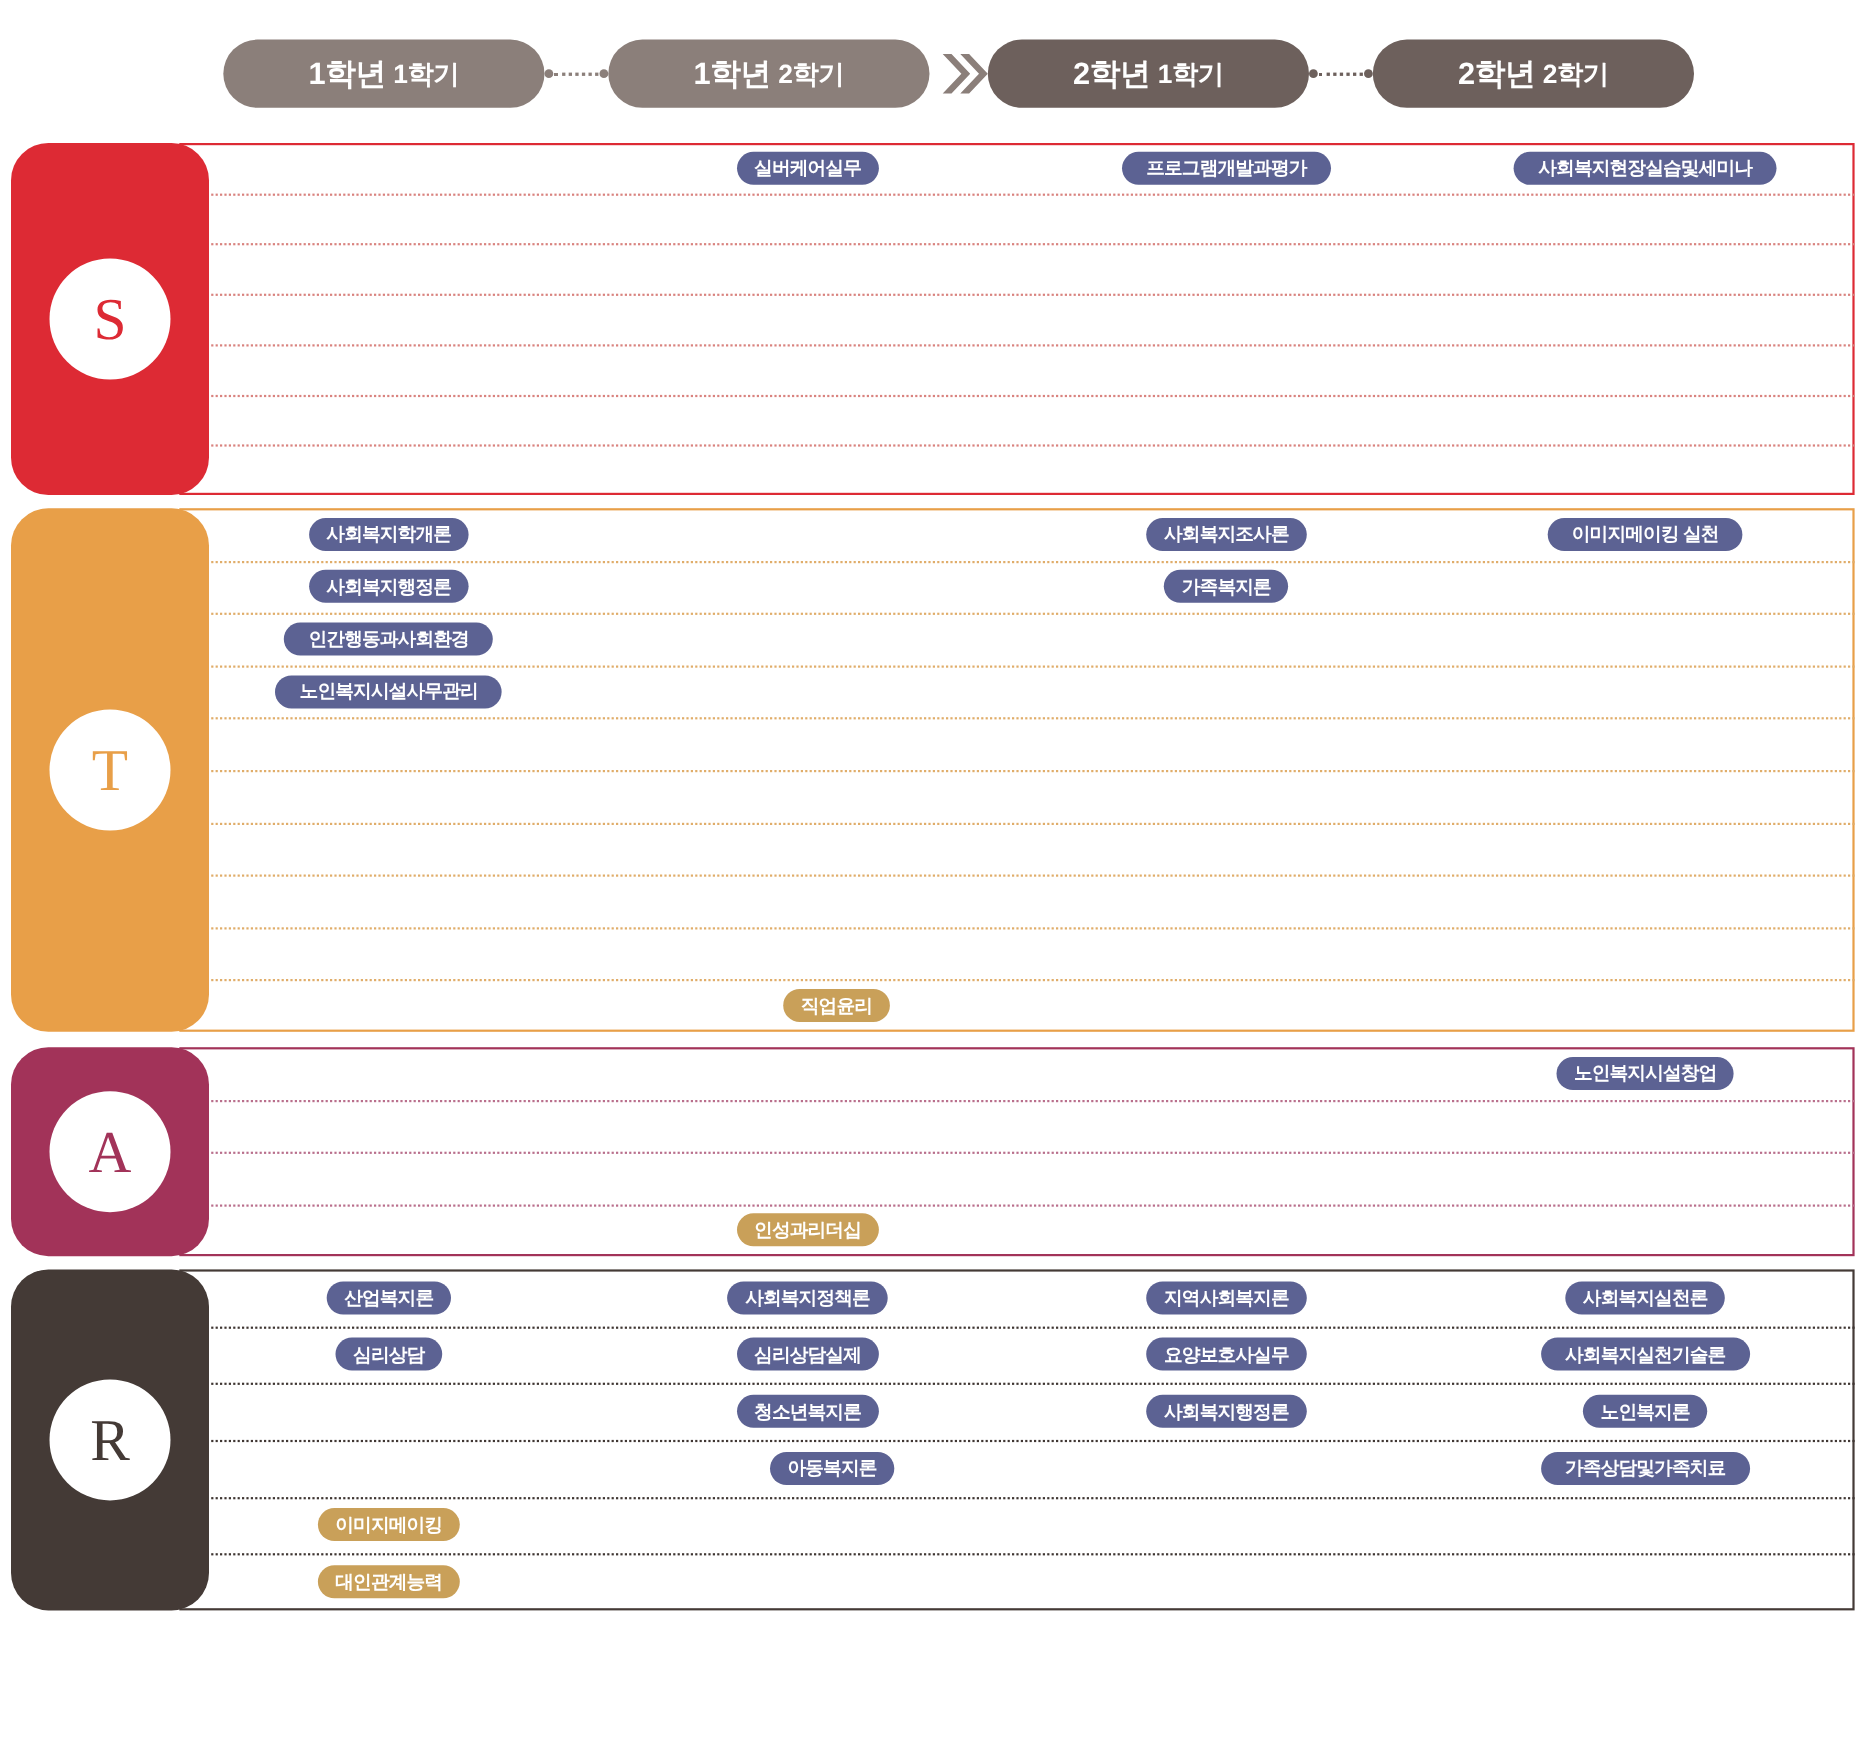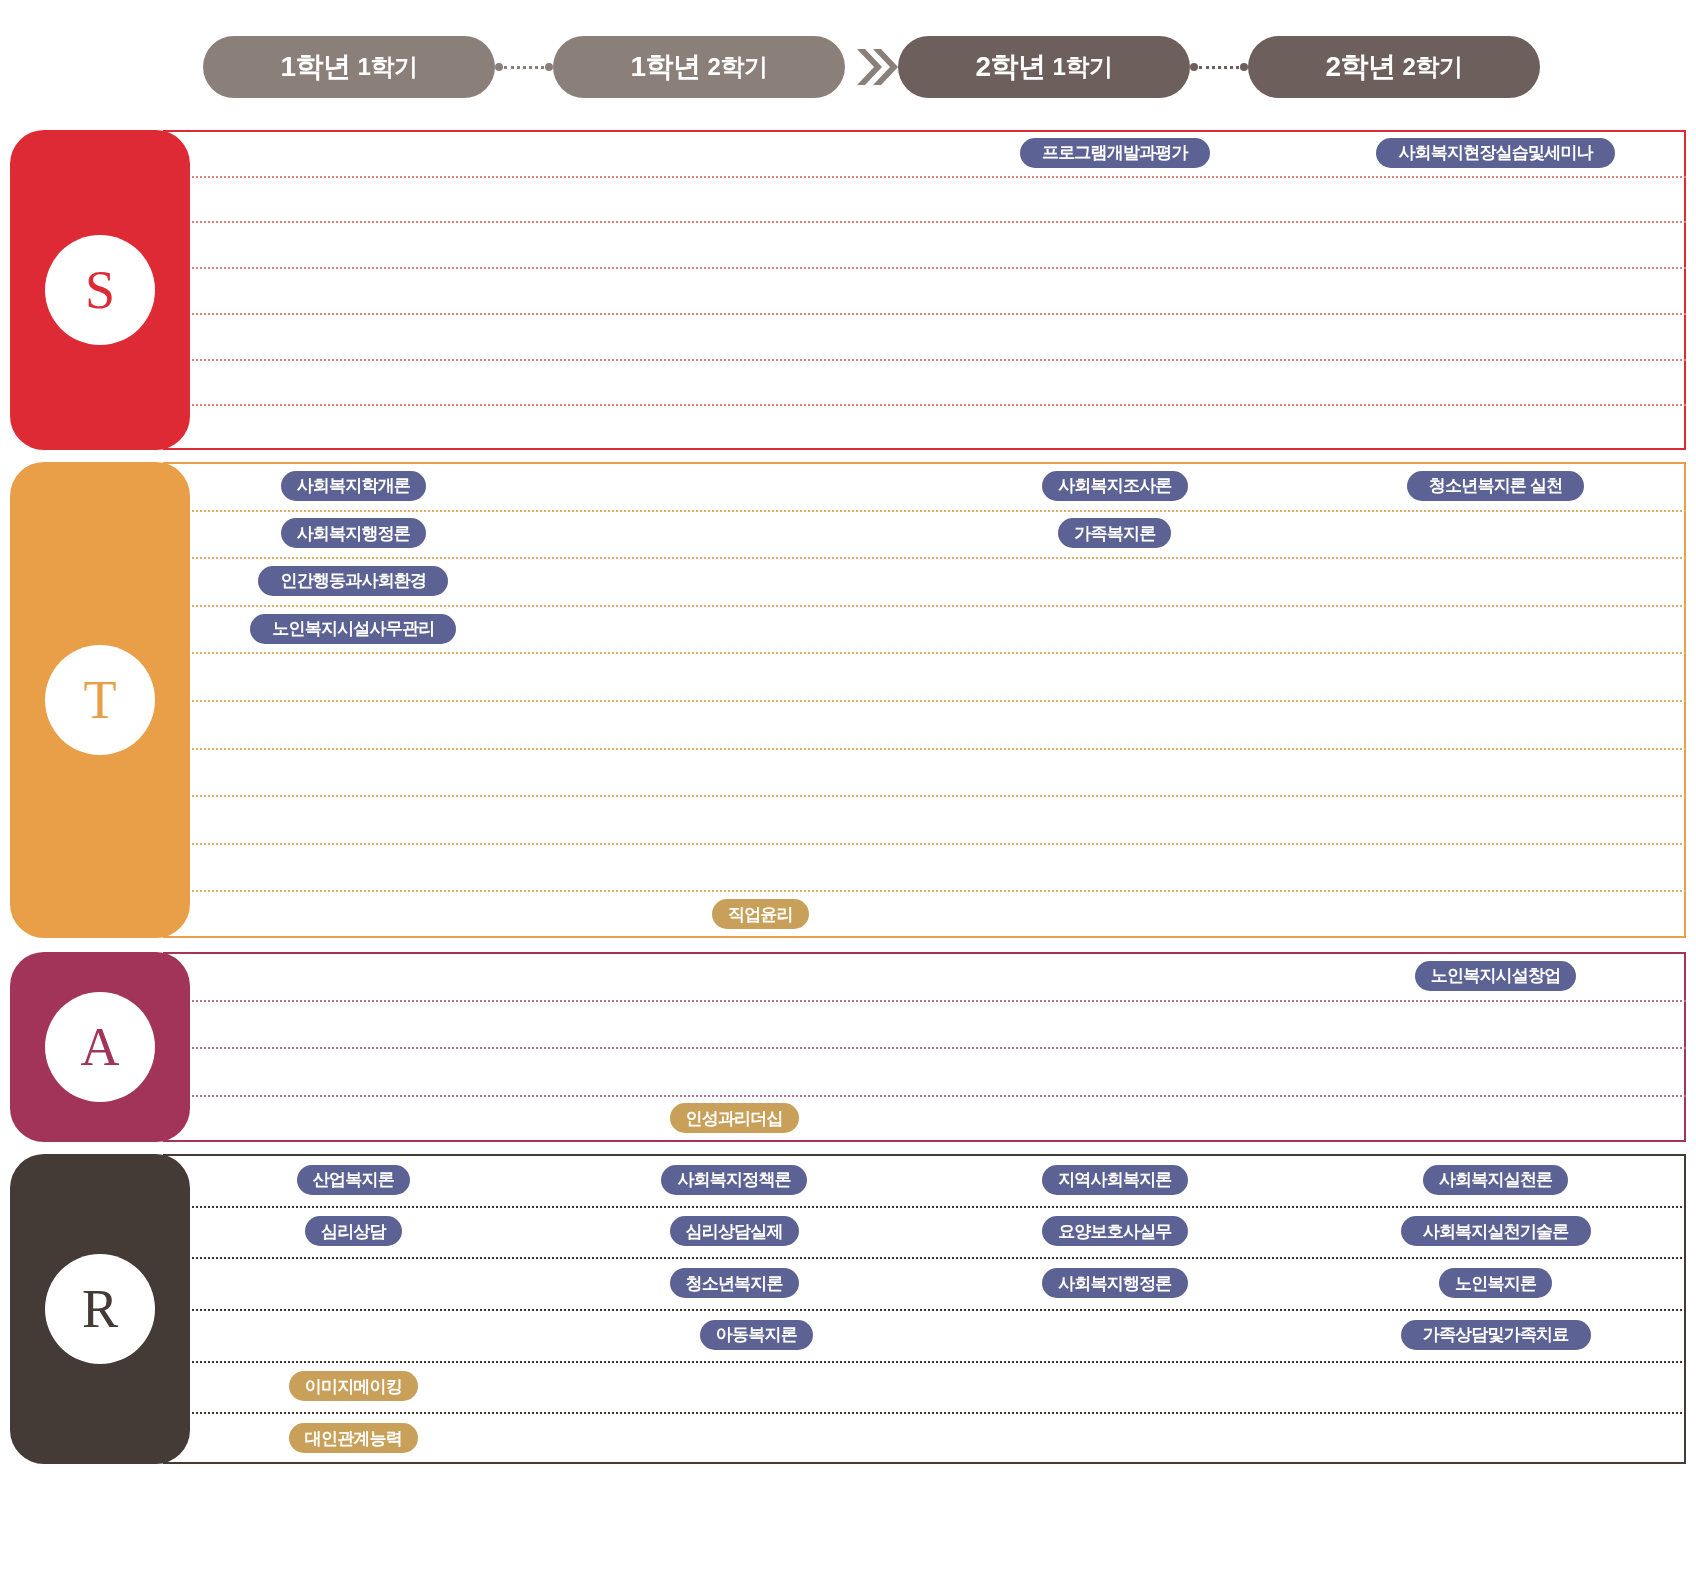--- a/index.html
+++ b/index.html
@@ -125,20 +125,23 @@
         <div class="circ" style="color: rgb(221, 42, 52);">S</div>
       </div>
       <div class="grid">
         <div class="gridrow" style="top: 45.7143px; border-top-color: rgb(217, 131, 127);"></div>
         <div class="gridrow" style="top: 91.4286px; border-top-color: rgb(217, 131, 127);"></div>
         <div class="gridrow" style="top: 137.143px; border-top-color: rgb(217, 131, 127);"></div>
         <div class="gridrow" style="top: 182.857px; border-top-color: rgb(217, 131, 127);"></div>
         <div class="gridrow" style="top: 228.571px; border-top-color: rgb(217, 131, 127);"></div>
         <div class="gridrow" style="top: 274.286px; border-top-color: rgb(217, 131, 127);"></div>
       </div>
+      <div class="cell" style="left: 543.75px; width: 380.75px; top: 0px; height: 45.7143px;">
+        <div class="course">실버케어실무</div>
+      </div>
       <div class="cell" style="left: 924.5px; width: 380.75px; top: 0px; height: 45.7143px;">
         <div class="course wide">프로그램개발과평가</div>
       </div>
       <div class="cell" style="left: 1305.25px; width: 380.75px; top: 0px; height: 45.7143px;">
         <div class="course wide">사회복지현장실습및세미나</div>
       </div>
     </div>
     <div class="section" style="top: 462px; height: 476px;">
       <div class="sec-frame" style="border-color: rgb(232, 159, 72);"></div>
       <div class="badge" style="background: rgb(232, 159, 72); top: 0px; height: 476px;">
@@ -167,21 +170,21 @@
       <div class="cell" style="left: 163px; width: 380.75px; top: 142.8px; height: 47.6px;">
         <div class="course wide">노인복지시설사무관리</div>
       </div>
       <div class="cell" style="left: 924.5px; width: 380.75px; top: 0px; height: 47.6px;">
         <div class="course">사회복지조사론</div>
       </div>
       <div class="cell" style="left: 924.5px; width: 380.75px; top: 47.6px; height: 47.6px;">
         <div class="course">가족복지론</div>
       </div>
       <div class="cell" style="left: 1305.25px; width: 380.75px; top: 0px; height: 47.6px;">
-        <div class="course wide">청소년복지론 실천</div>
+        <div class="course wide">이미지메이킹 실천</div>
       </div>
       <div class="cell" style="left: 570px; width: 380.75px; top: 428.4px; height: 47.6px;">
         <div class="course tan">직업윤리</div>
       </div>
     </div>
     <div class="section" style="top: 952px; height: 190px;">
       <div class="sec-frame" style="border-color: rgb(162, 51, 89);"></div>
       <div class="badge" style="background: rgb(162, 51, 89); top: 0px; height: 190px;">
         <div class="circ" style="color: rgb(162, 51, 89);">A</div>
       </div>

